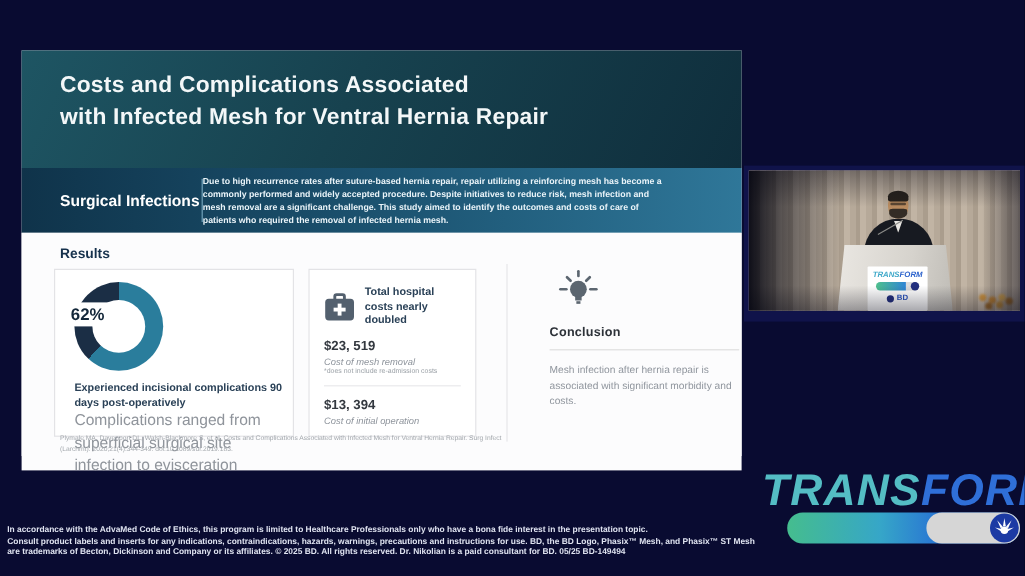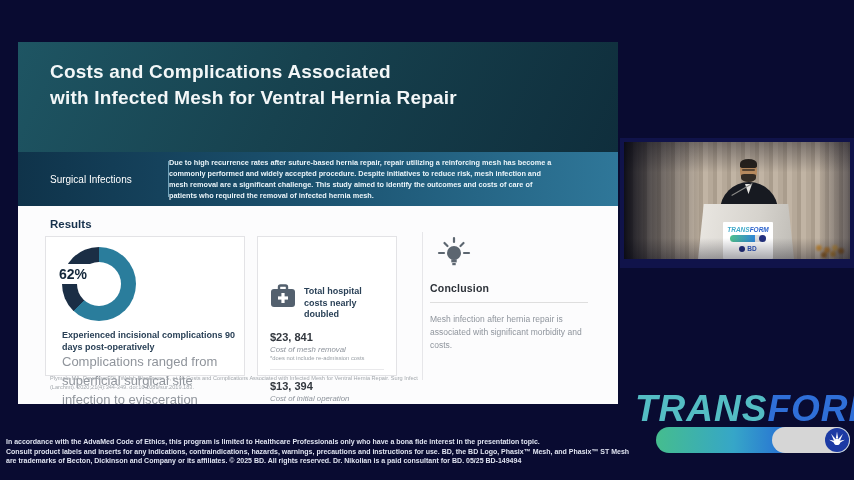--- a/index.html
+++ b/index.html
@@ -6,58 +6,58 @@
   html,body { background:#05061f; }
   #stage {
     position:relative; width:854px; height:480px; overflow:hidden;
     background:#090b31;
     font-family:"Liberation Sans", sans-serif;
   }
 
   
   .slide { position:absolute; left:18px; top:42px; width:600px; height:338px; background:#fcfcfd; }
   .slide-header {
-    height:110px; padding:17px 0 0 32px;
+    height:98px; padding:17px 0 0 32px;
     background:linear-gradient(115deg,#1e5563 0%,#17424f 45%,#0f2e3c 100%);
   }
   .slide-title { font-size:19px; font-weight:600; color:#f3f7f8; line-height:1.35; letter-spacing:.2px; }
   .slide-band {
     height:54px; display:flex; align-items:center;
     background:linear-gradient(90deg,#0f334a 0%,#1d5674 55%,#2f7799 100%);
   }
-  .band-label { width:150px; padding-left:32px; font-size:10px; font-weight:400; color:#ffffff; }
+  .band-label { width:150px; padding-left:32px; font-size:13px; font-weight:700; color:#ffffff; }
   .band-divider { width:1px; height:36px; background:#8fc2d8; opacity:.75; }
   .band-text { width:384px; font-size:7.3px; line-height:1.52; color:#eaf4f9; font-weight:600; }
 
   .slide-results { position:relative; height:198px; background:#fcfcfd; }
   .results-heading { position:absolute; left:32px; top:12px; font-size:11.5px; font-weight:700; color:#16314c; }
 
   .card { position:absolute; top:30px; height:140px; background:#ffffff; border:1px solid #e3e3e6; }
   .card-donut { left:27px; width:200px; }
   .donut { position:absolute; left:16px; top:10px; width:74px; height:74px; border-radius:50%; }
   .donut::after { content:""; position:absolute; left:15px; top:15px; width:44px; height:44px; border-radius:50%; background:#ffffff; }
   .donut-label {
     position:absolute; left:9px; top:27px; z-index:2; background:#ffffff; padding:2px 4px;
     font-size:14px; font-weight:700; color:#13273a;
   }
   .donut-title { position:absolute; left:16px; top:92px; width:180px; font-size:9px; font-weight:700; color:#2a4157; line-height:1.35; }
   .donut-sub { position:absolute; left:16px; top:116px; width:182px; font-size:13px; color:#8f949b; line-height:1.45; }
 
   .card-costs { left:239px; width:140px; padding:11px 12px; }
-  .costs-head { display:flex; align-items:flex-start;margin-top:36px; }
+  .costs-head { display:flex; align-items:flex-end; }
   .kit-icon { flex:0 0 26px; }
   .costs-title { margin-left:8px; margin-top:2px; width:84px; font-size:9px; font-weight:700; color:#2a4157; line-height:1.3; }
   .amount { margin-top:10px; font-size:11px; font-weight:700; color:#33383f; }
   .amount-label { margin-top:2px; font-size:7.8px; color:#8d939b;font-style:italic; }
   .amount-note { margin-top:1px; font-size:5.8px; color:#9aa0a6; }
   .costs-hr { margin:8px 0 0 0; border:none; border-top:1px solid #e9e9eb; }
 
   .v-divider { position:absolute; left:404px; top:26px; width:1px; height:148px; background:#e6e6e9; }
 
-  .conclusion { position:absolute; left:412px; top:30px; width:168px; }
+  .conclusion { position:absolute; left:440px; top:30px; width:168px; }
   .bulb-wrap { margin-left:6px; }
   .conclusion-heading { margin-top:8px; font-size:10.5px; font-weight:700; color:#2d3239; letter-spacing:.2px; }
   .conclusion-hr { margin-top:8px; width:158px; border:none; border-top:1px solid #dedede; }
   .conclusion-text { margin-top:10px; width:152px; font-size:8.5px; color:#8f959d; line-height:1.55; }
 
   .citation { position:absolute; left:32px; top:168px; width:392px; font-size:5.6px; color:#a3a8ad; line-height:1.55; }
 
   
   .video { position:absolute; left:620px; top:138px; width:234px; height:130px; background:#10134a; padding:4px 4px 9px 4px; }
   .video-content {
@@ -138,21 +138,21 @@
           <span class="kit-icon">
             <svg width="26" height="24" viewBox="0 0 26 24">
               <rect x="9" y="1.5" width="8" height="6" rx="1.5" fill="none" stroke="#53606e" stroke-width="2.4"></rect>
               <rect x="1" y="5" width="24" height="18" rx="3" fill="#53606e"></rect>
               <rect x="11.4" y="9" width="3.2" height="10" fill="#ffffff"></rect>
               <rect x="8" y="12.4" width="10" height="3.2" fill="#ffffff"></rect>
             </svg>
           </span>
           <div class="costs-title">Total hospital costs nearly doubled</div>
         </div>
-        <div class="amount">$23, 841</div>
+        <div class="amount">$23, 519</div>
         <div class="amount-label">Cost of mesh removal</div>
         <div class="amount-note">*does not include re-admission costs</div>
         <hr class="costs-hr">
         <div class="amount">$13, 394</div>
         <div class="amount-label">Cost of initial operation</div>
       </div>
 
       <div class="v-divider"></div>
 
       <div class="conclusion">

